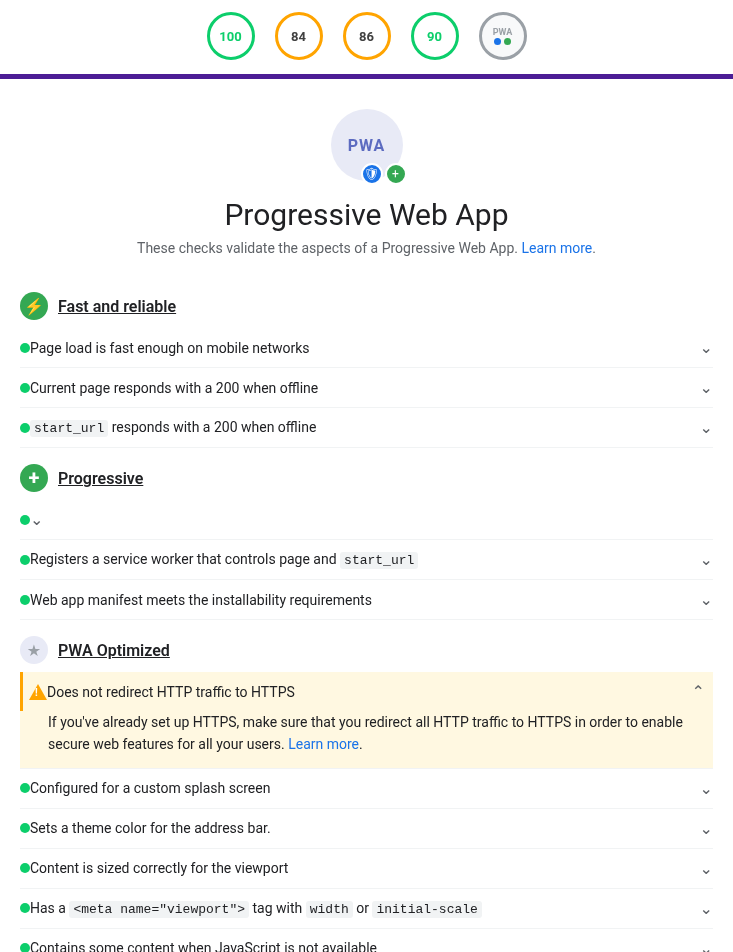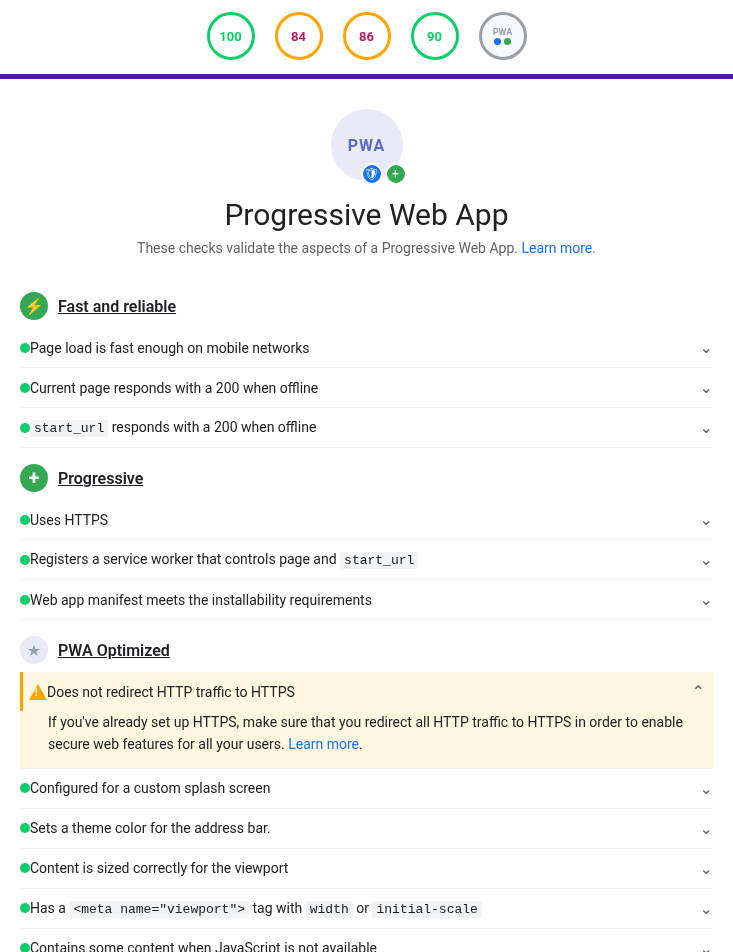--- a/index.html
+++ b/index.html
@@ -27,21 +27,21 @@
       border: 3px solid;
       display: flex;
       align-items: center;
       justify-content: center;
       font-size: 13px;
       font-weight: 700;
       cursor: pointer;
       position: relative;
     }
     .score-circle.green { border-color: #0cce6b; color: #0cce6b; }
-    .score-circle.orange { border-color: #ffa400; color: #be185d; text-align: center; }
+    .score-circle.orange { border-color: #ffa400; color: #404040; text-align: center; }
     .score-circle-pwa {
       width: 48px;
       height: 48px;
       border-radius: 50%;
       border: 3px solid #9aa0a6;
       display: flex;
       align-items: center;
       justify-content: center;
       font-size: 10px;
       font-weight: 700;
@@ -296,21 +296,20 @@
     <span class="audit-chevron">⌄</span>
   </div>
 
   <div class="section-header">
     <div class="section-icon plus" style="font-size:20px;font-weight:700;">+</div>
     <span class="section-title">Progressive</span>
   </div>
 
   <div class="audit-row">
     <div class="audit-dot dot-green"></div>
-    <span class="audit-label">Uses HTTPS</span>
     <span class="audit-chevron">⌄</span>
   </div>
   <div class="audit-row">
     <div class="audit-dot dot-green"></div>
     <span class="audit-label">Registers a service worker that controls page and <code>start_url</code></span>
     <span class="audit-chevron">⌄</span>
   </div>
   <div class="audit-row">
     <div class="audit-dot dot-green"></div>
     <span class="audit-label">Web app manifest meets the installability requirements</span>

